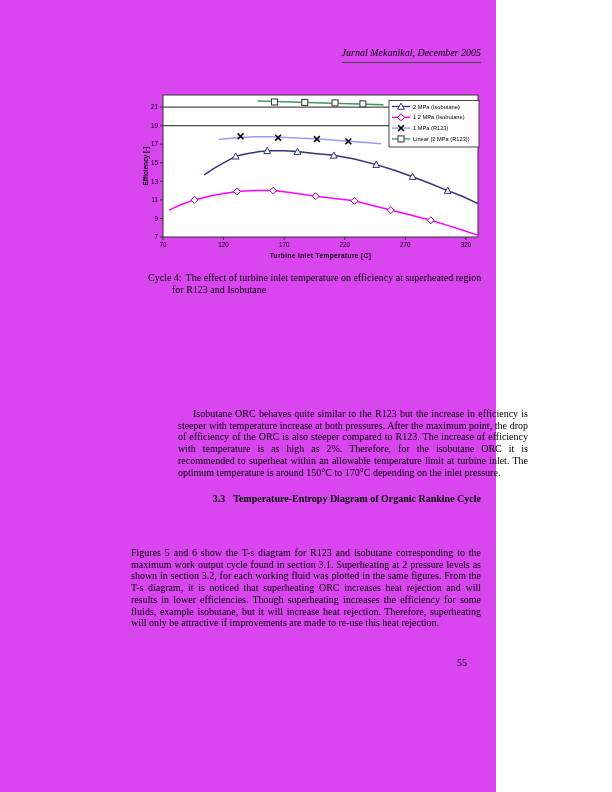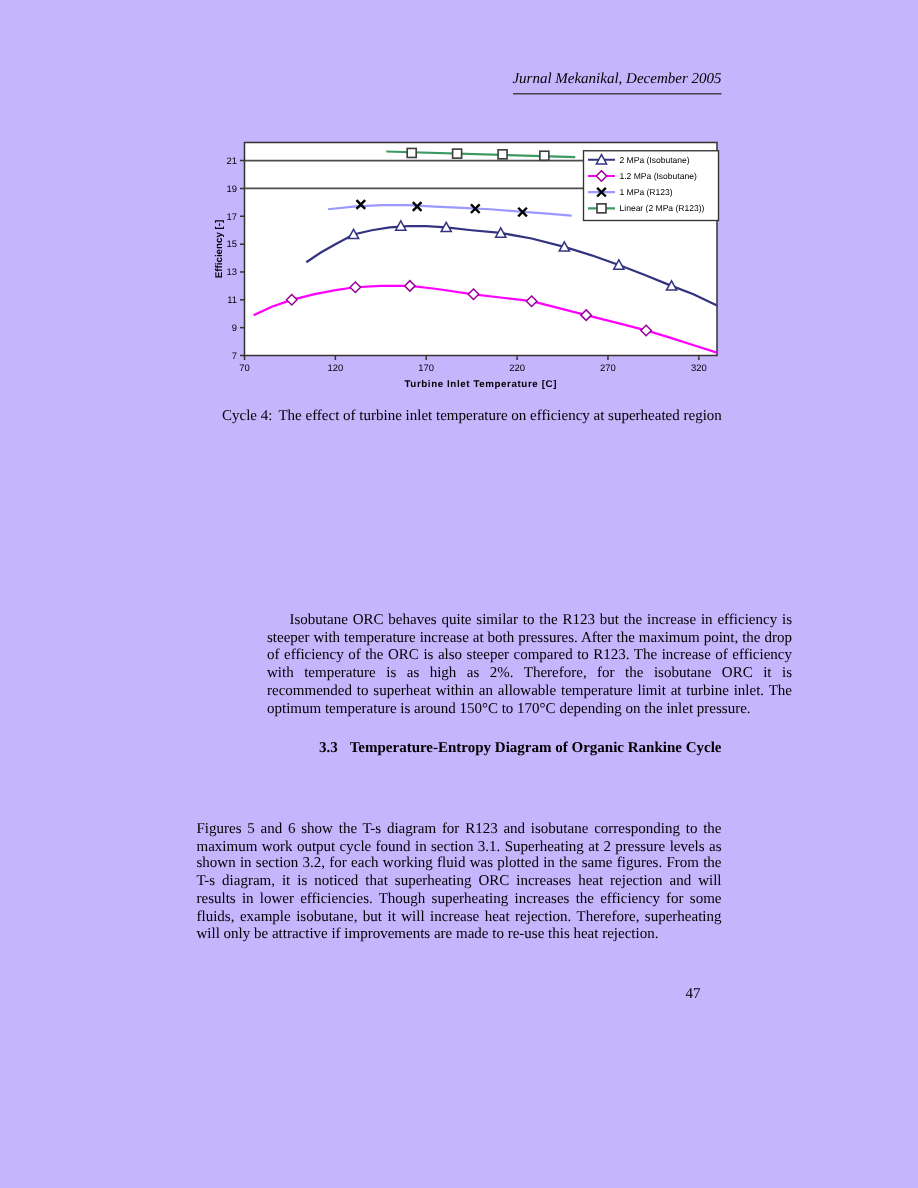--- a/index.html
+++ b/index.html
@@ -1,18 +1,18 @@
 <!DOCTYPE html>
 <html><head>
 <meta charset="utf-8">
 <style>
   html,body{margin:0;padding:0;}
   body{background:#ffffff;width:612px;height:792px;position:relative;overflow:hidden;
        font-family:"Liberation Serif", serif;color:#000;}
-  .page{position:absolute;left:0;top:0;width:612px;height:792px;background:#c4b5fd;}
+  .page{position:absolute;left:0;top:0;width:496px;height:792px;background:#d946ef;}
 
   .journal-header{position:absolute;left:131px;top:42px;width:350px;text-align:right;}
   .journal-header span{display:inline-block;font-style:italic;font-size:10px;
        border-bottom:1px solid #444;padding-bottom:4px;}
 
   .chart-wrap{position:absolute;left:140px;top:85px;width:350px;height:185px;}
   svg{display:block;}
 
   .figure-caption{position:absolute;left:148px;top:272px;width:334px;
        font-size:10px;line-height:11.7px;}
@@ -135,25 +135,26 @@
           <rect x="258" y="50.900000000000006" width="6" height="6" fill="#fff" stroke="#404040" stroke-width="1.1"></rect>
           <text x="273" y="55.900000000000006" font-size="5.7" font-family="Liberation Sans, sans-serif" fill="#000">Linear (2 MPa (R123))</text>
         </g>
       </svg>
   </div>
 
   <div class="figure-caption">
     <div class="cap-row">
       <span class="cap-label">Cycle 4:</span><span>The effect of turbine inlet temperature on efficiency at superheated region</span>
     </div>
+    <div class="cap-line2">for R123 and Isobutane</div>
   </div>
 
   <p class="body-par" id="par1">Isobutane ORC behaves quite similar to the R123 but the increase in efficiency is steeper with temperature increase at both pressures. After the maximum point, the drop of efficiency of the ORC is also steeper compared to R123. The increase of efficiency with temperature is as high as 2%. Therefore, for the isobutane ORC it is recommended to superheat within an allowable temperature limit at turbine inlet. The optimum temperature is around 150°C to 170°C depending on the inlet pressure.</p>
 
   <div class="section-heading">
     <span>3.3</span><span class="sec-gap"></span><span>Temperature-Entropy Diagram of Organic Rankine Cycle</span>
   </div>
 
   <p class="body-par" id="par2">Figures 5 and 6 show the T-s diagram for R123 and isobutane corresponding to the maximum work output cycle found in section 3.1. Superheating at 2 pressure levels as shown in section 3.2, for each working fluid was plotted in the same figures. From the T-s diagram, it is noticed that superheating ORC increases heat rejection and will results in lower efficiencies. Though superheating increases the efficiency for some fluids, example isobutane, but it will increase heat rejection. Therefore, superheating will only be attractive if improvements are made to re-use this heat rejection.</p>
 
-  <div class="page-number">47</div>
+  <div class="page-number">55</div>
 
 </div>
 
 </body></html>

